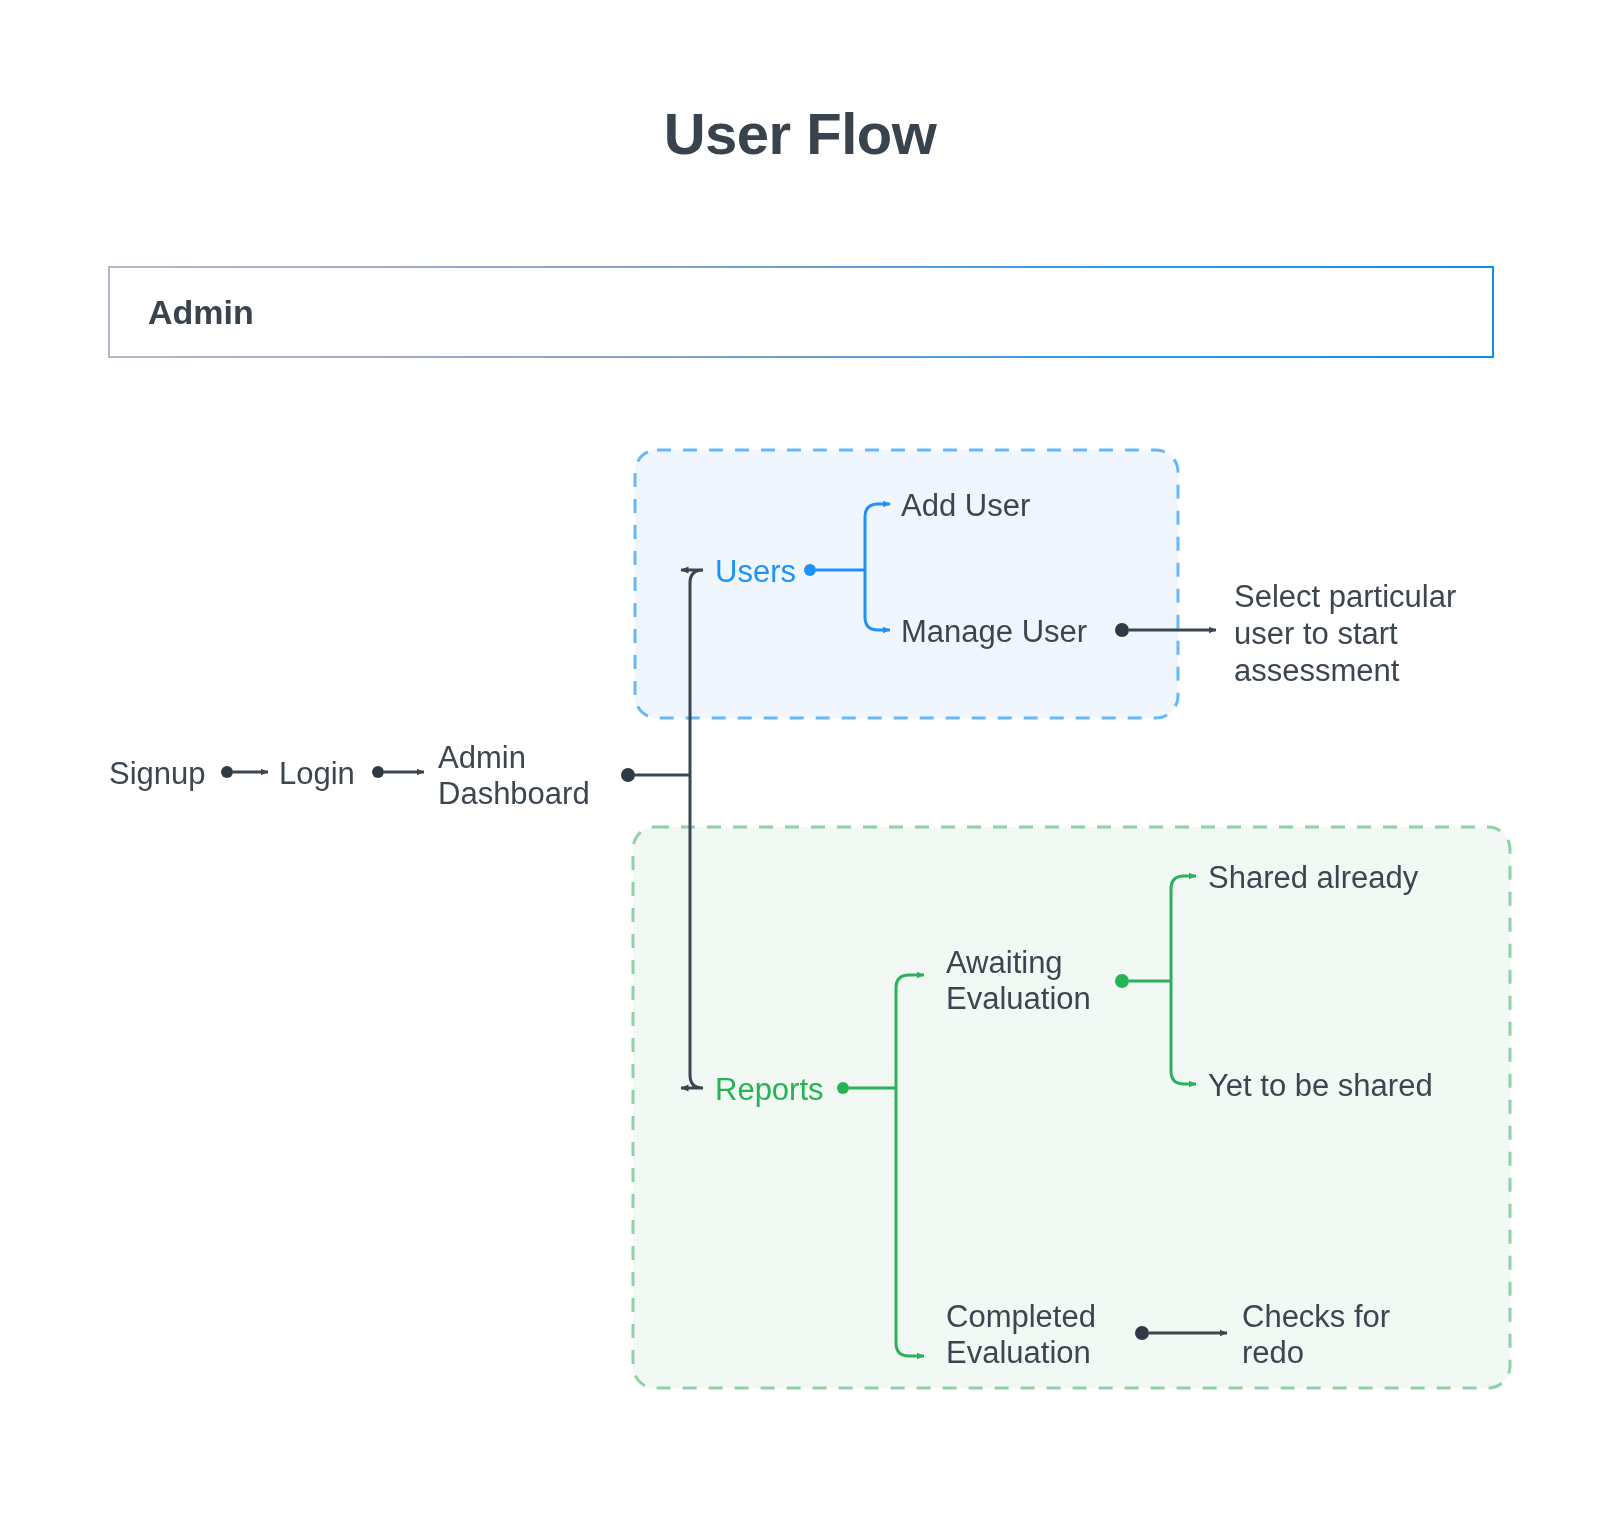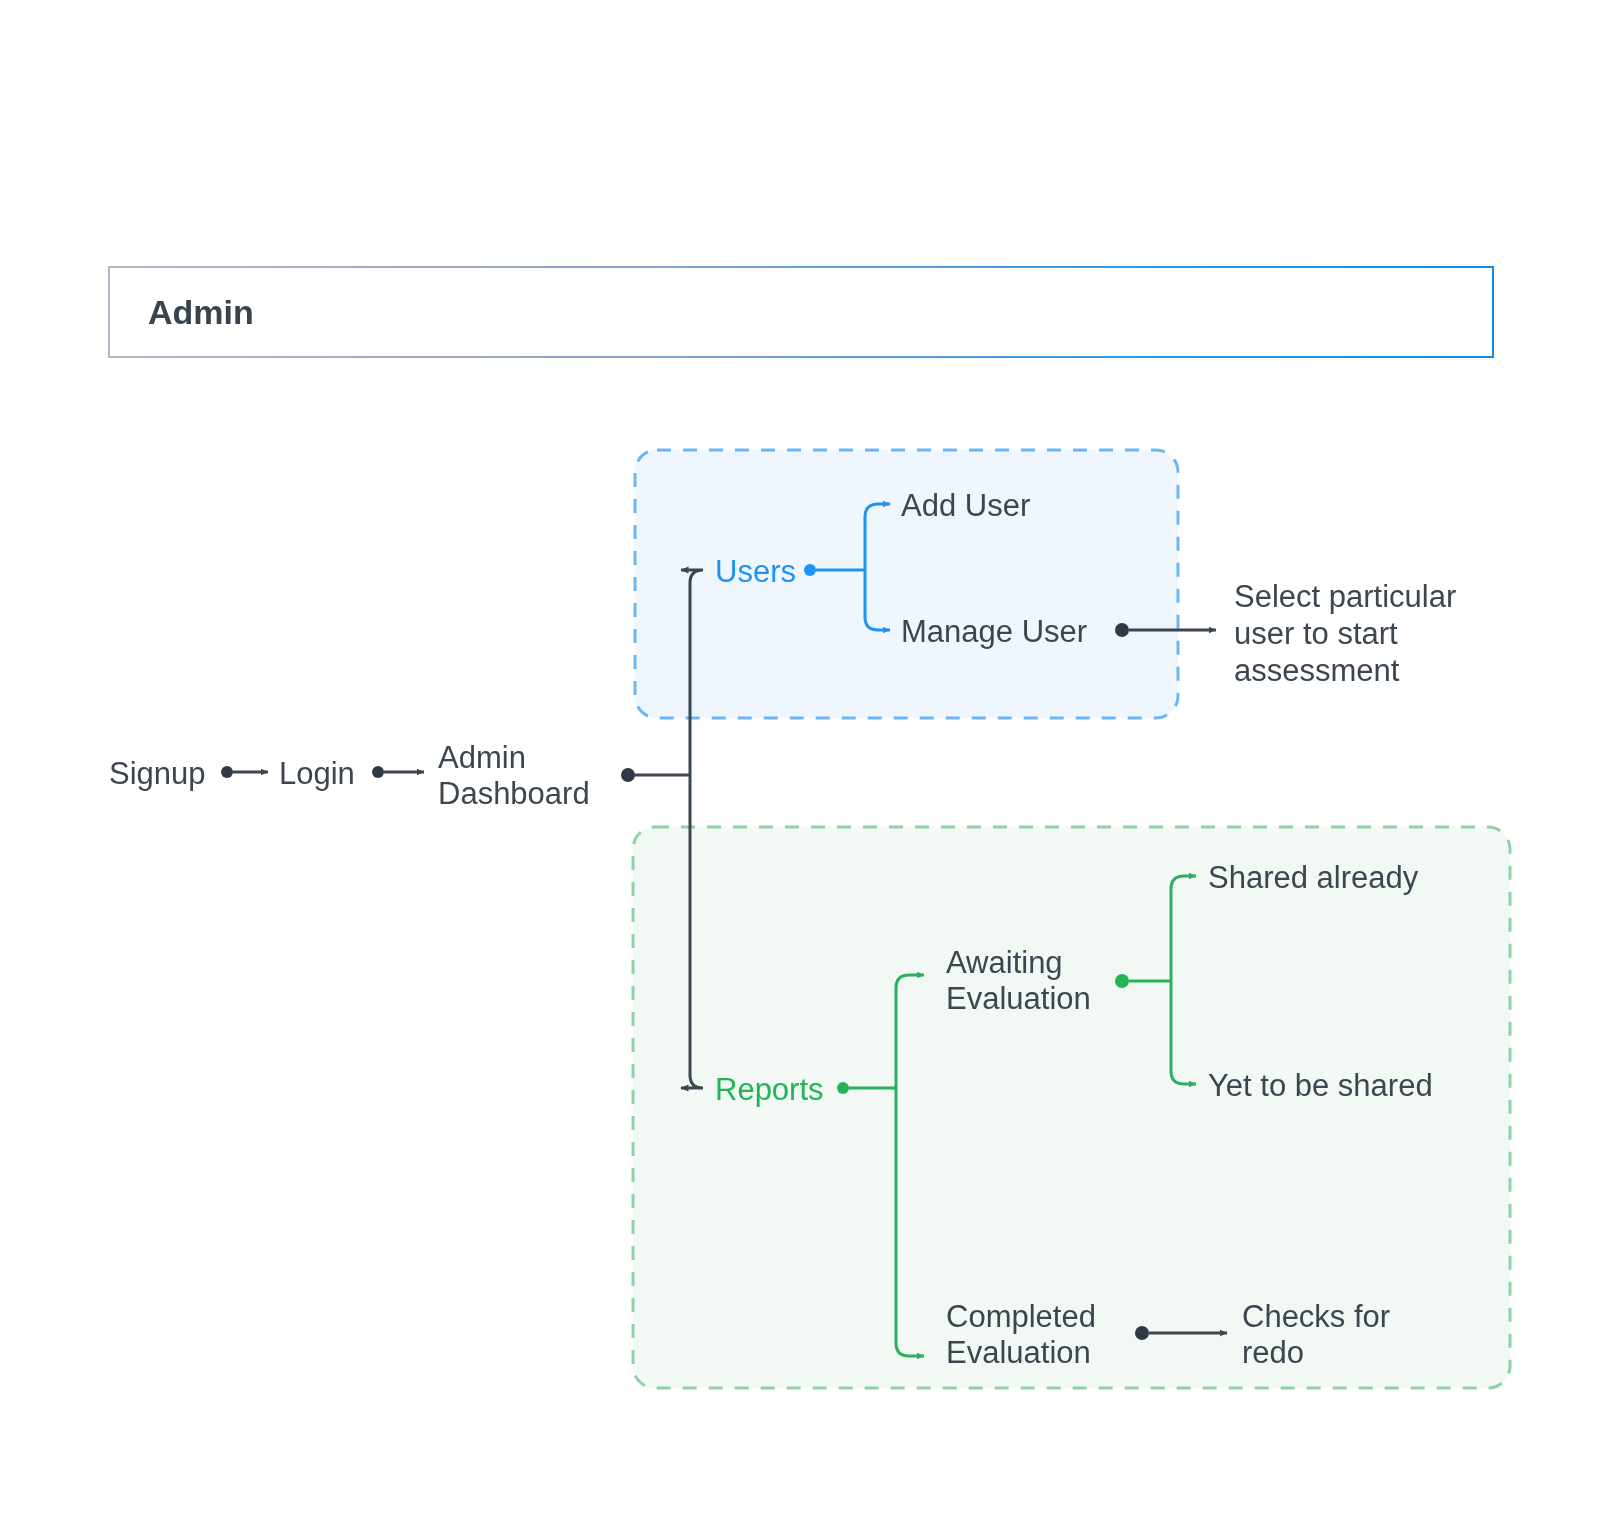--- a/index.html
+++ b/index.html
@@ -80,20 +80,21 @@
   .link-green { stroke: #2bb05c; }
   .dot-dark { fill: #2f3a44; }
   .dot-blue { fill: #1f93f5; }
   .dot-green { fill: #22b455; }
 </style>
 </head>
 <body>
 
 <div id="page-root">
 
+  <div class="page-title">User Flow</div>
 
   <div class="admin-box"></div>
   <div class="admin-box-inner">
     <span>Admin</span>
   </div>
 
   <svg class="diagram-svg" viewBox="0 0 1600 1532">
     <defs>
       <marker id="arrow-dark" markerWidth="9" markerHeight="9" refX="7.5" refY="4" orient="auto" markerUnits="userSpaceOnUse">
         <path d="M0,0.6 L8,4 L0,7.4 Z" fill="#3c4650"></path>

